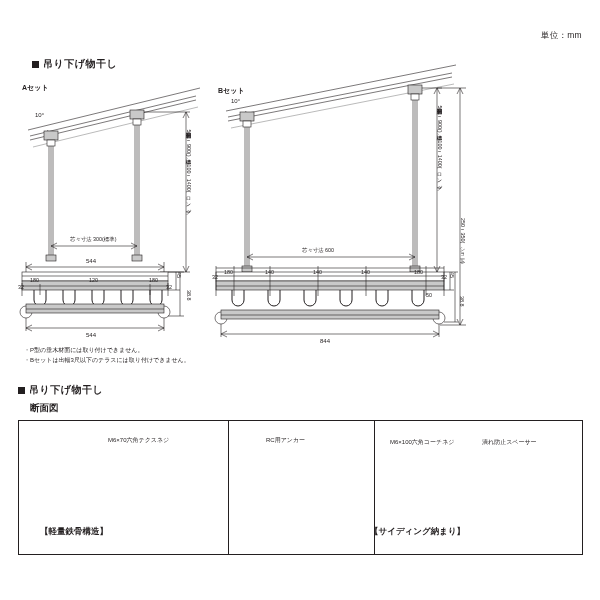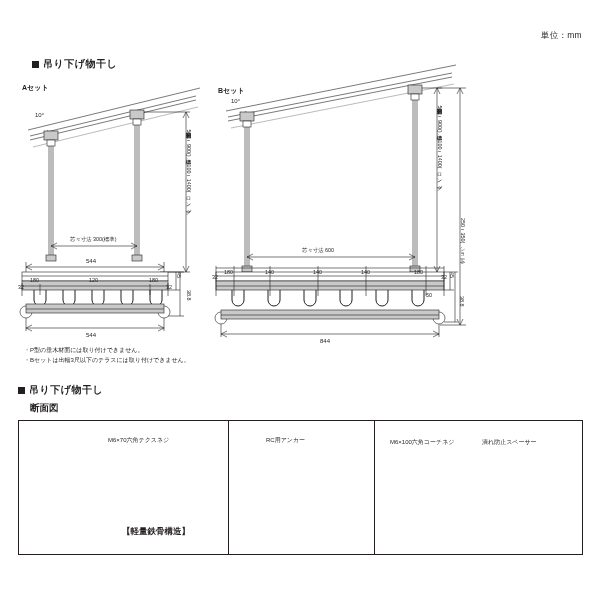--- a/index.html
+++ b/index.html
@@ -33,21 +33,21 @@
   .vert{writing-mode:vertical-rl;text-orientation:mixed;}
 
   .notes{position:absolute;font-size:6px;line-height:1.5;white-space:nowrap;}
 
   .panel{
     position:absolute;border:1px solid #231f20;background:#fff;
   }
   .vdiv{position:absolute;width:1px;background:#231f20;top:0;bottom:0;}
 
   .cap{
-    position:absolute;font-size:8.5px;font-weight:bold;text-align:right;
+    position:absolute;font-size:8.5px;font-weight:bold;text-align:left;
     white-space:nowrap;
   }
   .detail-lbl{position:absolute;font-size:6px;white-space:nowrap;}
 
   svg{position:absolute;left:0;top:0;overflow:visible;}
   .ln{stroke:#231f20;fill:none;}
   .thin{stroke-width:.6;}
   .med{stroke-width:1;}
   .dot{stroke-dasharray:1.6 1.6;stroke-width:.5;}
   .gray{stroke:#8b8b8b;}
@@ -340,14 +340,15 @@
     <div class="vdiv" style="left:209px;"></div>
     <div class="vdiv" style="left:355px;"></div>
   </div>
 
   <div class="detail-lbl" style="left:108px;top:436px;">M6×70六角テクスネジ</div>
   <div class="detail-lbl" style="left:266px;top:436px;">RC用アンカー</div>
   <div class="detail-lbl" style="left:390px;top:438px;">M6×100六角コーチネジ</div>
   <div class="detail-lbl" style="left:482px;top:438px;">潰れ防止スペーサー</div>
 
   <div class="cap" style="left:40px;top:526px;width:150px;">【軽量鉄骨構造】</div>
+  <div class="cap" style="left:370px;top:526px;width:180px;">【サイディング納まり】</div>
 
 </div>
 
 </body></html>

